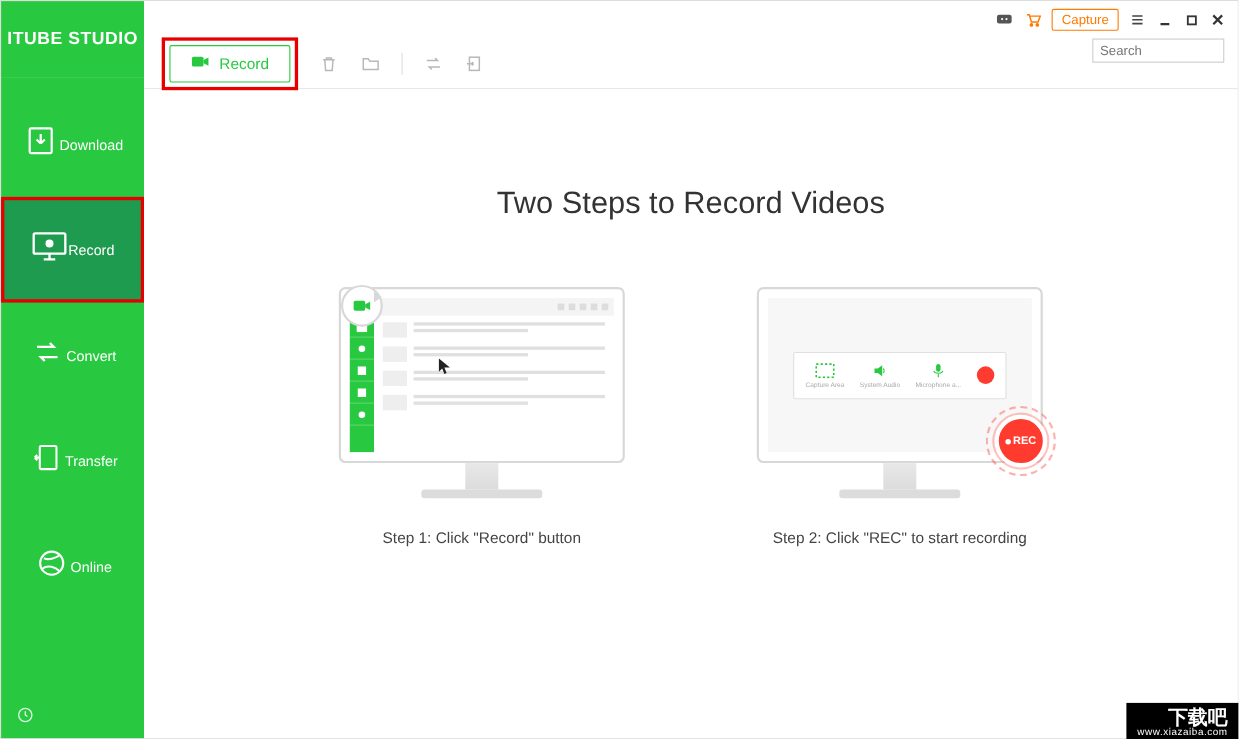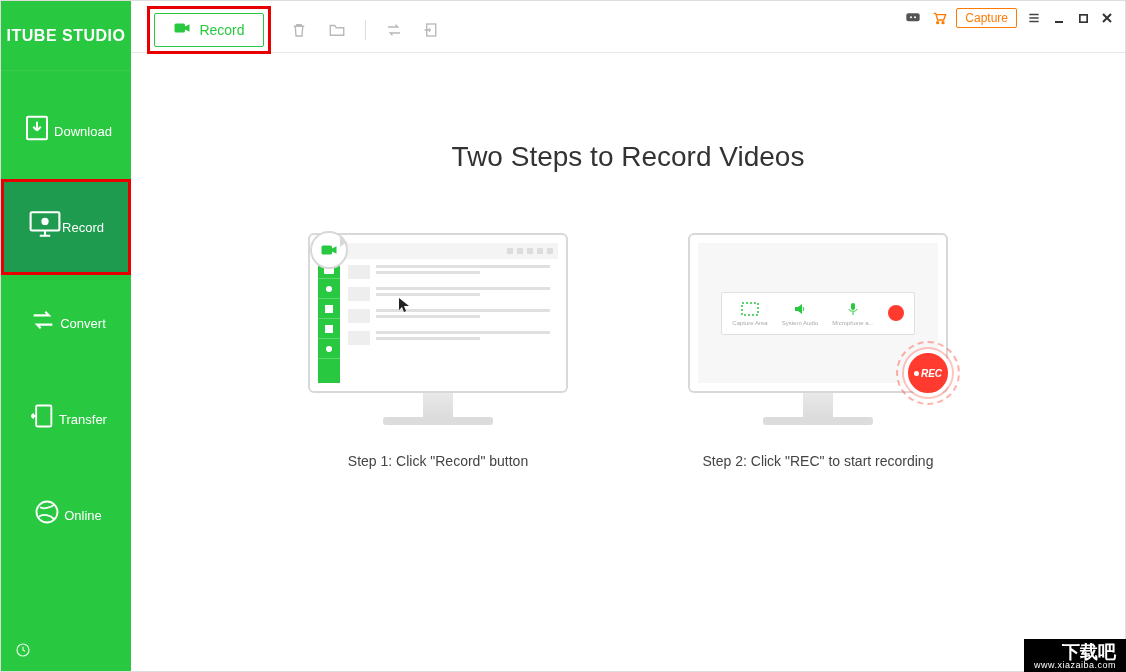--- a/index.html
+++ b/index.html
@@ -63,21 +63,21 @@
 .s1-line.short { width: 60%; }
 .cursor { position: absolute; left: 58px; top: 38px; font-size: 16px; color: #222; }
 
 
 .s2-body { height: 100%; background: #f7f7f7; display: flex; align-items: center; justify-content: center; position: relative; }
 .s2-panel { background: #fff; border: 1px solid #e0e0e0; border-radius: 2px; padding: 8px 10px; display: flex; gap: 14px; align-items: center; }
 .s2-opt { display: flex; flex-direction: column; align-items: center; gap: 3px; }
 .s2-opt-icon { width: 20px; height: 16px; display: flex; align-items: center; justify-content: center; }
 .s2-opt-label { font-size: 6px; color: #aaa; white-space: nowrap; }
 .rec-small { width: 16px; height: 16px; border-radius: 50%; background: #ff3b2f; }
-.rec-big { position: absolute; right: -14px; bottom: -14px; width: 48px; height: 48px; border-radius: 50%; background: #ff3b2f; border: 4px solid #fff; box-shadow: 0 0 0 2px rgba(255,59,47,0.3); display: flex; align-items: center; justify-content: center; color: #fff; font-size: 10px; font-weight: bold; font-style: italic; }
+.rec-big { position: absolute; right: -14px; bottom: -14px; width: 48px; height: 48px; border-radius: 50%; background: #ff3b2f; border: 4px solid #fff; box-shadow: 0 0 0 2px rgba(255,59,47,0.3); display: flex; align-items: center; justify-content: center; color: #fff; font-size: 10px; font-weight: bold; }
 .rec-dot { width: 5px; height: 5px; border-radius: 50%; background: #fff; margin-right: 2px; }
 .rec-ring { position: absolute; right: -22px; bottom: -22px; width: 64px; height: 64px; border-radius: 50%; border: 2px dashed rgba(255,59,47,0.4); }
 
 
 .watermark { position: absolute; right: 0; bottom: 0; background: #000; color: #fff; padding: 4px 10px 2px; font-size: 18px; font-weight: bold; text-align: right; line-height: 1; }
 .watermark .sub { font-size: 9px; font-weight: normal; letter-spacing: 0.5px; }
 </style>
 </head>
 <body>
 
@@ -181,20 +181,23 @@
             <rect x="2" y="2" width="8" height="8"></rect>
           </svg>
       </span>
       <span class="win-ctrl">
         <svg width="12" height="12" viewBox="0 0 12 12" stroke="#333" stroke-width="2">
             <path d="M2 2l8 8M10 2l-8 8"></path>
           </svg>
       </span>
     </div>
 
+    <div class="search-row">
+      <input class="search-input" placeholder="Search" style="">
+    </div>
 
     <div class="toolbar">
       <div class="record-btn-wrap">
         <div class="record-btn">
           <span>
             <svg width="18" height="14" viewBox="0 0 24 18" fill="#28c941">
                 <rect x="2" y="3" width="14" height="12" rx="2"></rect>
                 <path d="M16 7l6-3v10l-6-3z"></path>
               </svg>
           </span>

